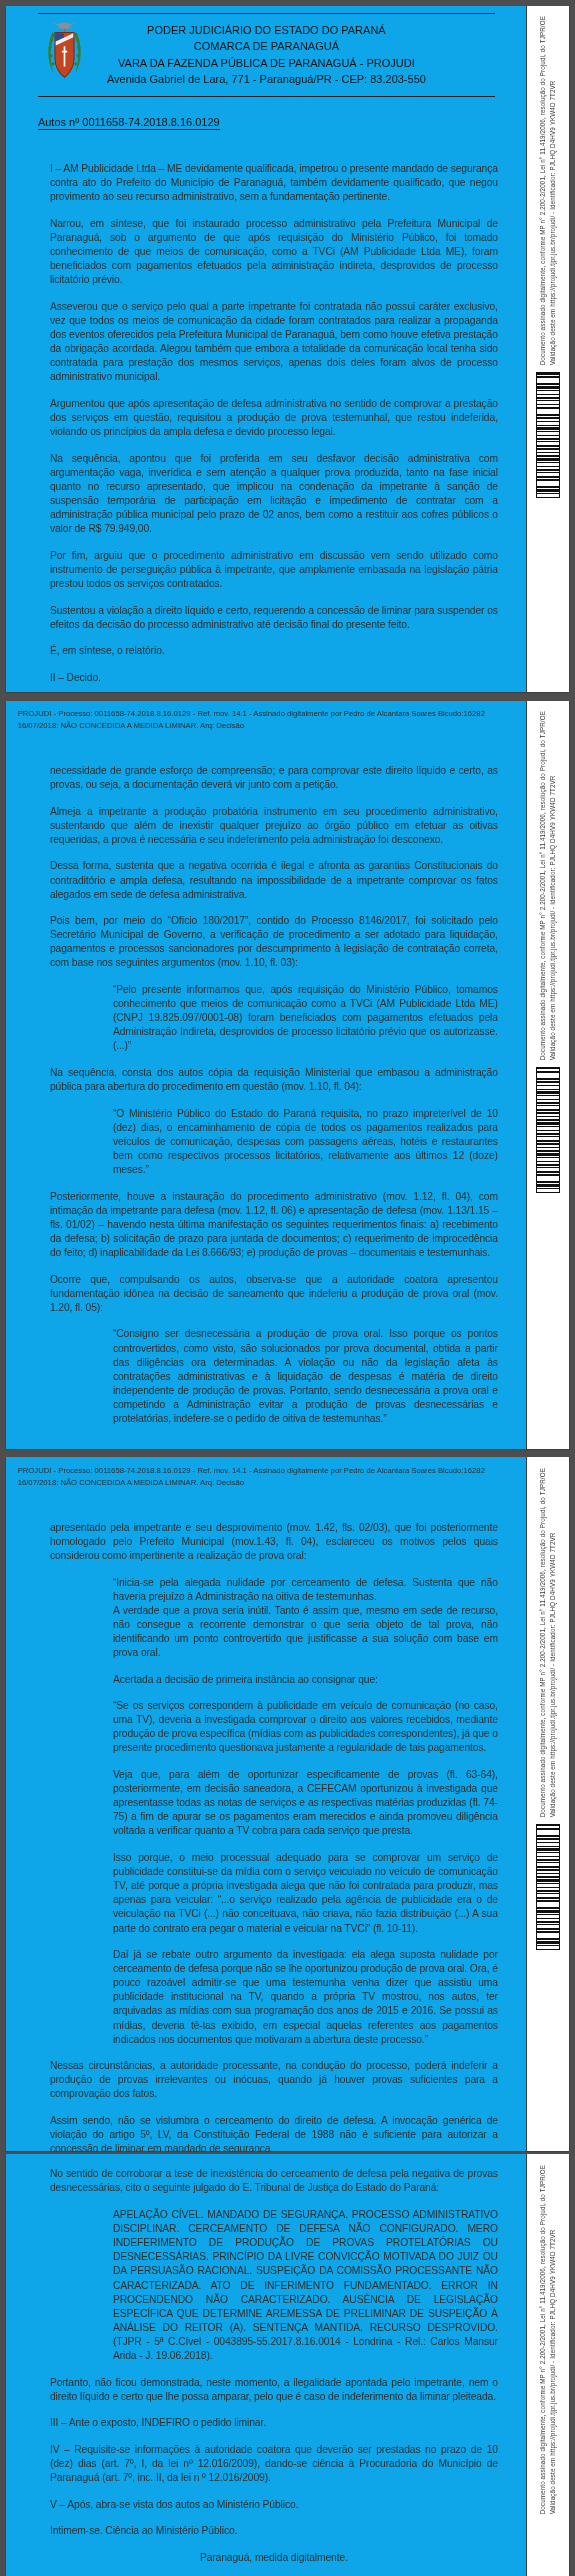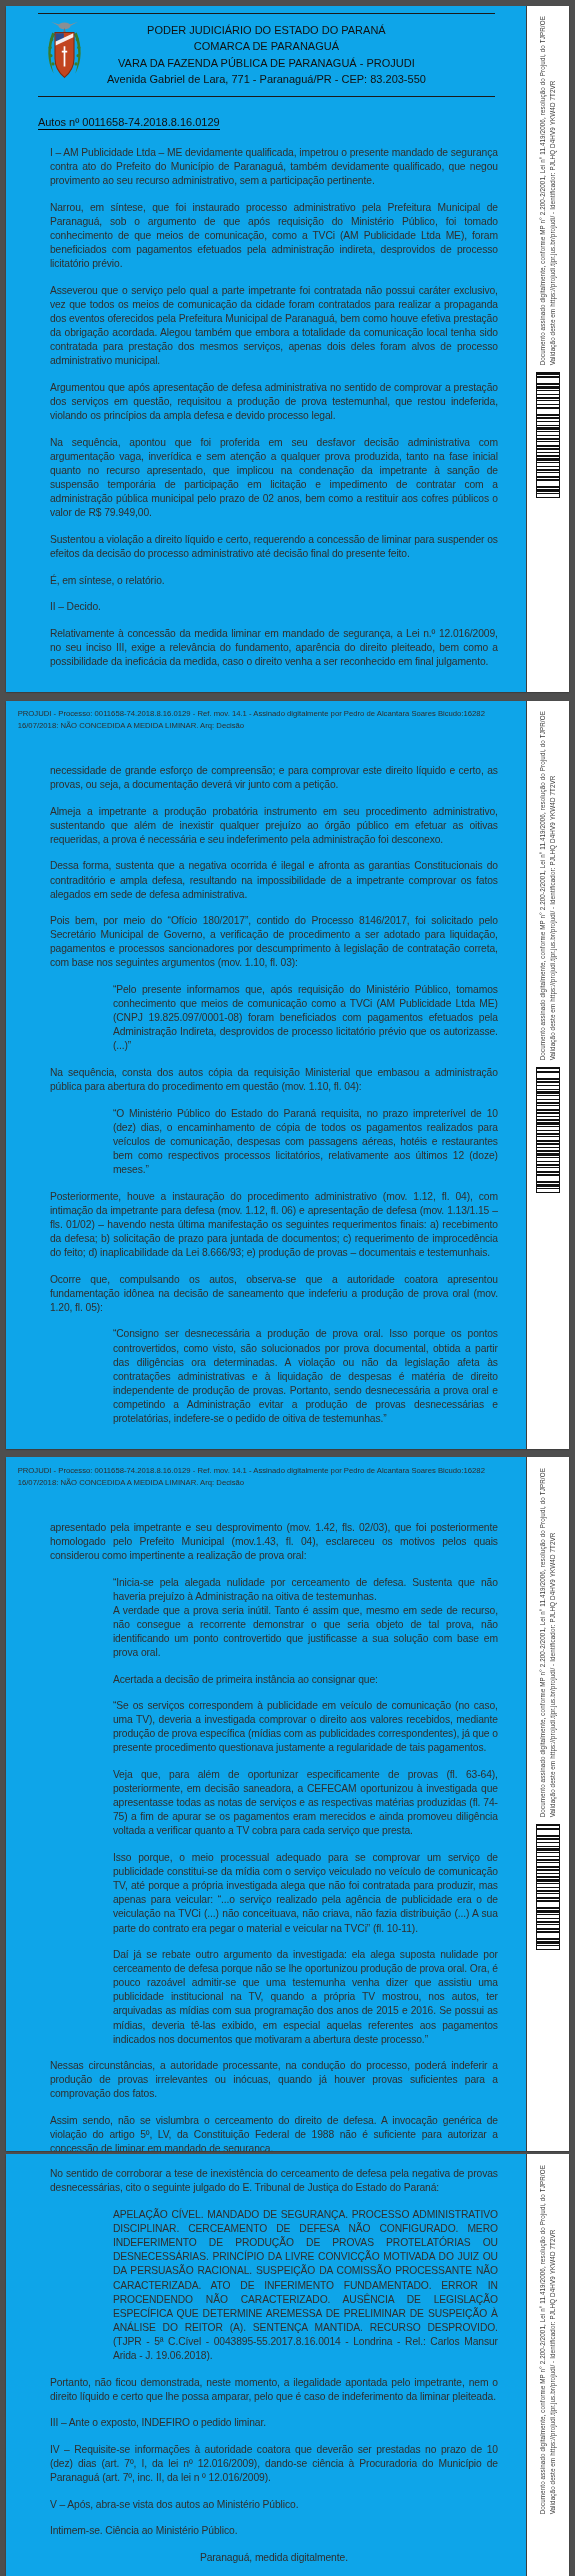--- a/index.html
+++ b/index.html
@@ -64,21 +64,21 @@
     margin:7.4px 74px 0 32px;
     border-top:1.5px solid #1a1a1a;
     border-bottom:1.5px solid #1a1a1a;
     padding:7.4px 0 8.8px 0;
     text-align:center;
     font-size:11px;color:#111;line-height:1.5;
   }
   .letterhead .coa{
     position:absolute;left:5.9px;top:4.4px;width:41px;height:68px;
   }
-  .autos-line{margin:19px 0 0 32px;font-size:11px;color:#111;}
+  .autos-line{margin:19px 0 16px 32px;font-size:11px;color:#111;}
   .autos-line span{display:inline-block;border-bottom:1.5px solid #000;padding-bottom:0.7px;}
 
   
   .content{padding:16px 71px 0 44px;color:#2f2f2f;}
   .page.p2 .content,.page.p3 .content{padding-top:32px;}
   .page.p4 .content{padding-top:13px;}
   .para{
     margin:0 0 12.5px 0;
     font-size:10.3px;line-height:1.37;
     text-align:justify;white-space:pre-line;
@@ -118,25 +118,26 @@
       <div>COMARCA DE PARANAGUÁ</div>
       <div>VARA DA FAZENDA PÚBLICA DE PARANAGUÁ - PROJUDI</div>
       <div>Avenida Gabriel de Lara, 771 - Paranaguá/PR - CEP: 83.203-550</div>
     </div>
 
     <div class="autos-line">
       <span>Autos nº 0011658-74.2018.8.16.0129</span>
     </div>
 
     <div class="content">
-        <p class="para kind-normal">I – AM Publicidade Ltda – ME devidamente qualificada, impetrou o presente mandado de segurança contra ato do Prefeito do Município de Paranaguá, também devidamente qualificado, que negou provimento ao seu recurso administrativo, sem a participação pertinente.</p>
+        <p class="para kind-normal">I – AM Publicidade Ltda – ME devidamente qualificada, impetrou o presente mandado de segurança contra ato do Prefeito do Município de Paranaguá, também devidamente qualificado, que negou provimento ao seu recurso administrativo, sem a fundamentação pertinente.</p>
         <p class="para kind-normal">Narrou, em síntese, que foi instaurado processo administrativo pela Prefeitura Municipal de Paranaguá, sob o argumento de que após requisição do Ministério Público, foi tomado conhecimento de que meios de comunicação, como a TVCi (AM Publicidade Ltda ME), foram beneficiados com pagamentos efetuados pela administração indireta, desprovidos de processo licitatório prévio.</p>
         <p class="para kind-normal">Asseverou que o serviço pelo qual a parte impetrante foi contratada não possui caráter exclusivo, vez que todos os meios de comunicação da cidade foram contratados para realizar a propaganda dos eventos oferecidos pela Prefeitura Municipal de Paranaguá, bem como houve efetiva prestação da obrigação acordada. Alegou também que embora a totalidade da comunicação local tenha sido contratada para prestação dos mesmos serviços, apenas dois deles foram alvos de processo administrativo municipal.</p>
         <p class="para kind-normal">Argumentou que após apresentação de defesa administrativa no sentido de comprovar a prestação dos serviços em questão, requisitou a produção de prova testemunhal, que restou indeferida, violando os princípios da ampla defesa e devido processo legal.</p>
         <p class="para kind-normal">Na sequência, apontou que foi proferida em seu desfavor decisão administrativa com argumentação vaga, inverídica e sem atenção a qualquer prova produzida, tanto na fase inicial quanto no recurso apresentado, que implicou na condenação da impetrante à sanção de suspensão temporária de participação em licitação e impedimento de contratar com a administração pública municipal pelo prazo de 02 anos, bem como a restituir aos cofres públicos o valor de R$ 79.949,00.</p>
+        <p class="para kind-normal">Por fim, arguiu que o procedimento administrativo em discussão vem sendo utilizado como instrumento de perseguição pública à impetrante, que amplamente embasada na legislação pátria prestou todos os serviços contratados.</p>
         <p class="para kind-normal">Sustentou a violação a direito líquido e certo, requerendo a concessão de liminar para suspender os efeitos da decisão do processo administrativo até decisão final do presente feito.</p>
         <p class="para kind-normal">É, em síntese, o relatório.</p>
         <p class="para kind-normal">II – Decido.</p>
         <p class="para kind-normal">Relativamente à concessão da medida liminar em mandado de segurança, a Lei n.º 12.016/2009, no seu inciso III, exige a relevância do fundamento, aparência do direito pleiteado, bem como a possibilidade da ineficácia da medida, caso o direito venha a ser reconhecido em final julgamento.</p>
       </div>
 
     <div class="sig-strip">
       <div class="vtext">Documento assinado digitalmente, conforme MP n° 2.200-2/2001, Lei n° 11.419/2006, resolução do Projudi, do TJPR/OE
 Validação deste em https://projudi.tjpr.jus.br/projudi/ - Identificador: PJLHQ D4HV9 YKW4D 7T2VR</div>
       <div class="barcode"></div>

